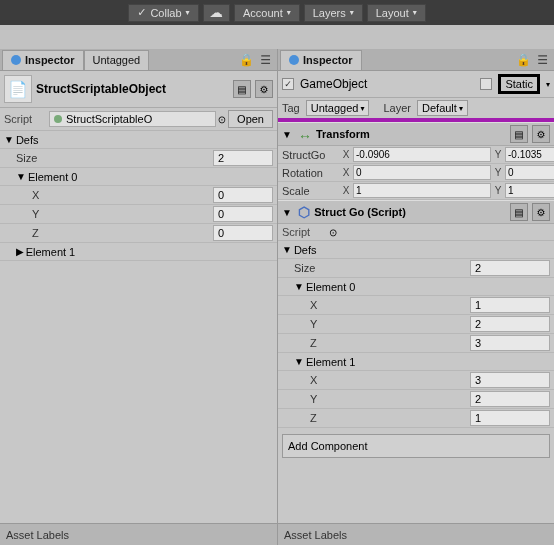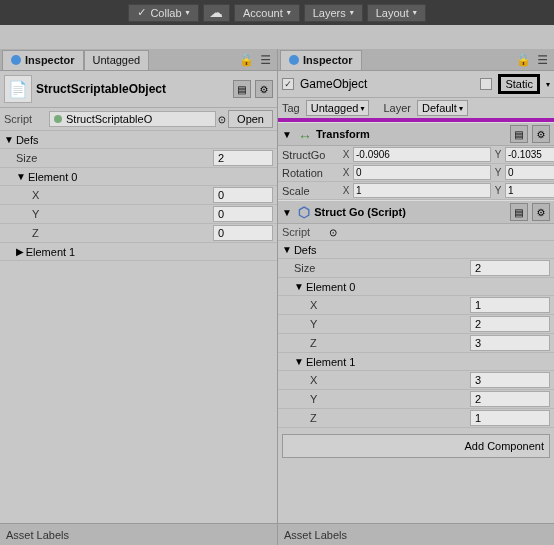--- a/index.html
+++ b/index.html
@@ -335,21 +335,21 @@
       flex: 1;
     }
 
     
     .add-component-btn {
       background: #d0d0d0;
       border: 1px solid #999;
       padding: 5px;
       font-size: 11px;
       cursor: pointer;
-      text-align: right;
+      text-align: left;
       margin: 6px 4px;
       display: block;
       width: calc(100% - 8px);
     }
 
     
     .asset-labels {
       background: #b5b5b5;
       border-top: 1px solid #999;
       padding: 3px 6px;

